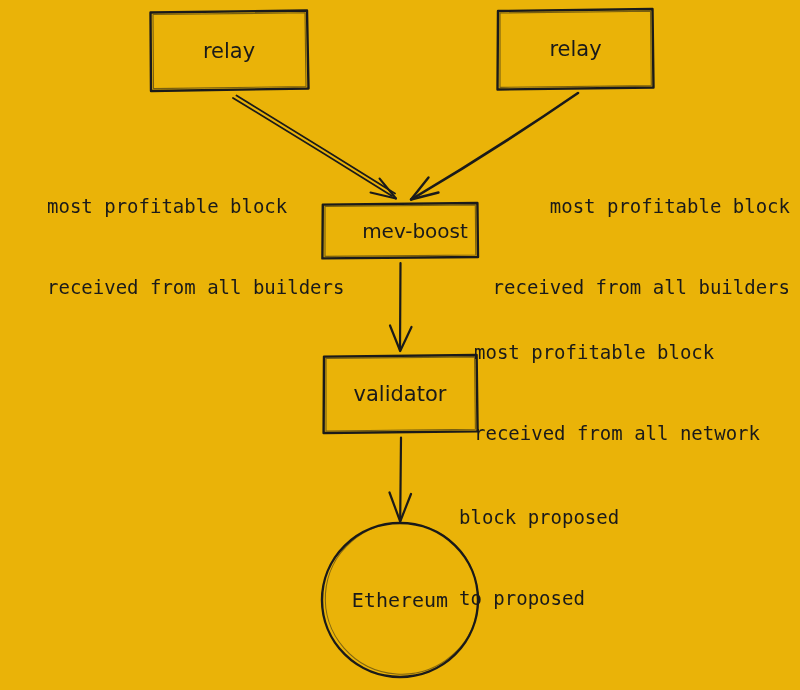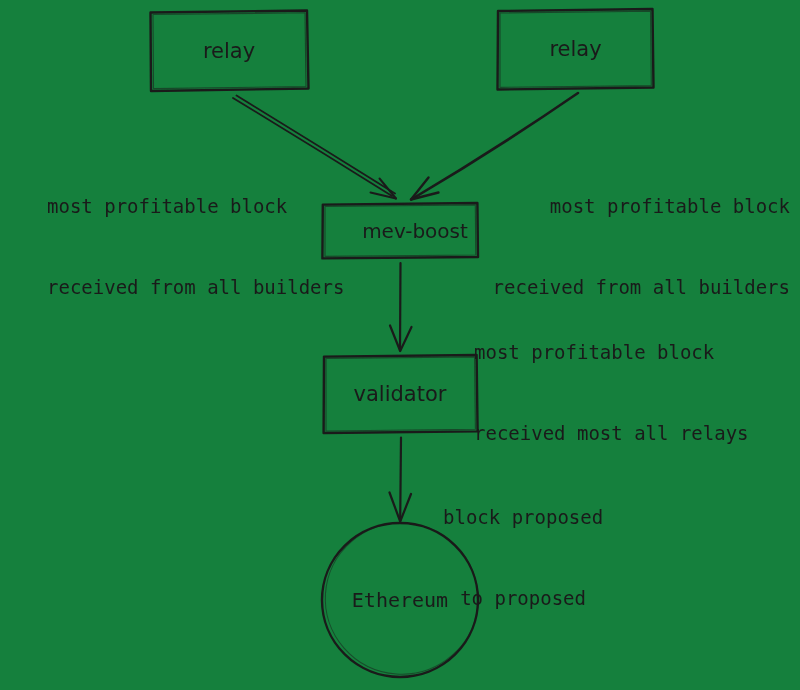--- a/index.html
+++ b/index.html
@@ -4,21 +4,21 @@
 <style>
   html, body {
     margin: 0;
     padding: 0;
     background: #ffffff;
   }
   .canvas {
     position: relative;
     width: 800px;
     height: 690px;
-    background: #15803d;
+    background: #eab308;
     overflow: hidden;
   }
   .canvas svg {
     position: absolute;
     left: 0;
     top: 0;
   }
   .node {
     position: absolute;
     display: flex;
@@ -45,21 +45,21 @@
     font-family: "DejaVu Sans Mono", monospace;
     font-size: 19px;
     line-height: 27px;
     color: #1a1a1a;
     white-space: pre;
     margin-left: 40px;
   }
   .edge-label-left   { left: 7px;   top: 139px; text-align: left; }
   .edge-label-right  { right: 10px; top: 139px; text-align: right; }
   .edge-label-middle { left: 434px; top: 285px; text-align: left; }
-  .edge-label-bottom { left: 403px; top: 450px; text-align: center; }
+  .edge-label-bottom { left: 419px; top: 450px; text-align: left; }
 </style>
 </head>
 <body>
 
 <div class="canvas">
 
   <svg width="800" height="690" viewBox="0 0 800 690" fill="none" stroke="#1a1a1a" stroke-linecap="round" stroke-linejoin="round">
 
     <g>
       <path d="M150.5,12.5 L307,10.5 L308.5,88.5 L151,91 Z" stroke-width="2.4"></path>
@@ -125,21 +125,21 @@
     <div>received from all builders</div>
   </div>
 
   <div class="edge-label edge-label-right">
     <div>most profitable block</div>
     <div>received from all builders</div>
   </div>
 
   <div class="edge-label edge-label-middle">
     <div>most profitable block</div>
-    <div>received most all relays</div>
+    <div>received from all network</div>
   </div>
 
   <div class="edge-label edge-label-bottom">
     <div>block proposed</div>
     <div>to proposed</div>
   </div>
 
 </div>
 
 </body></html>

